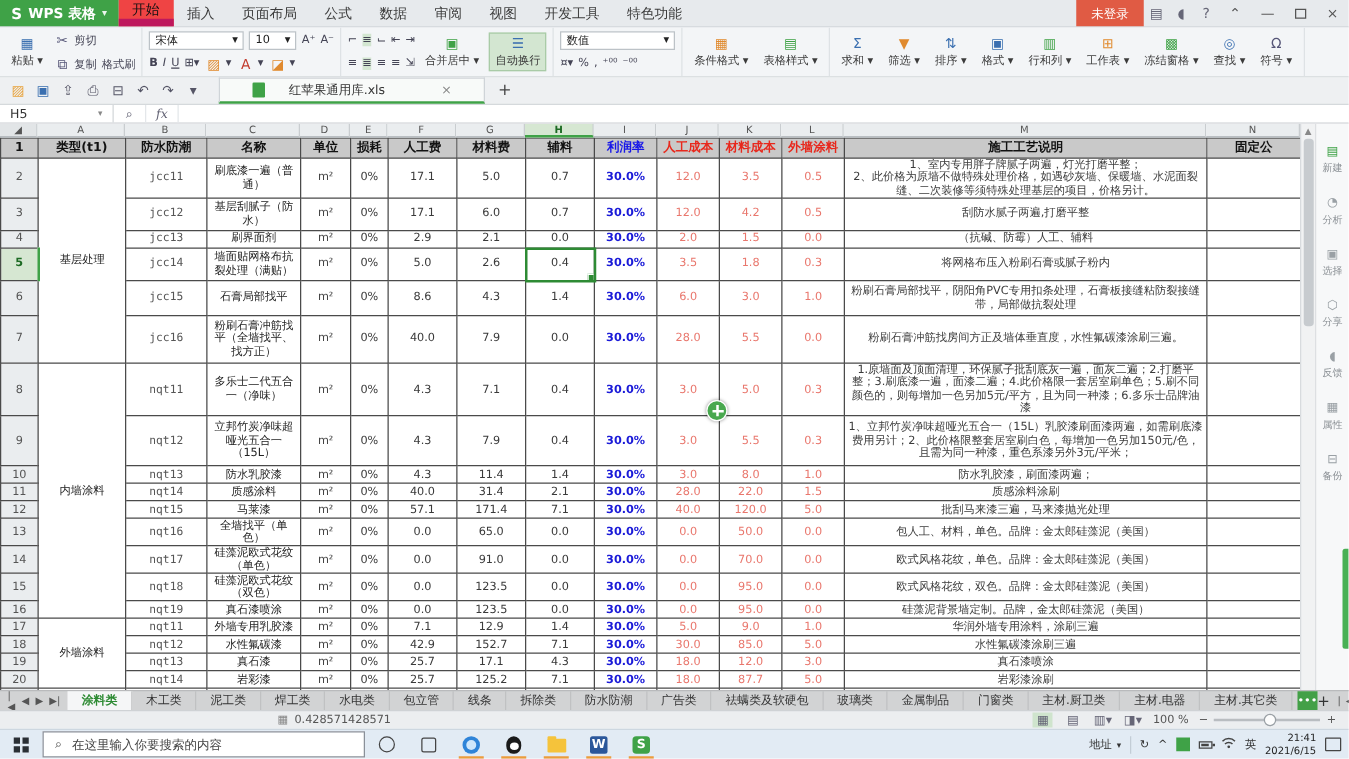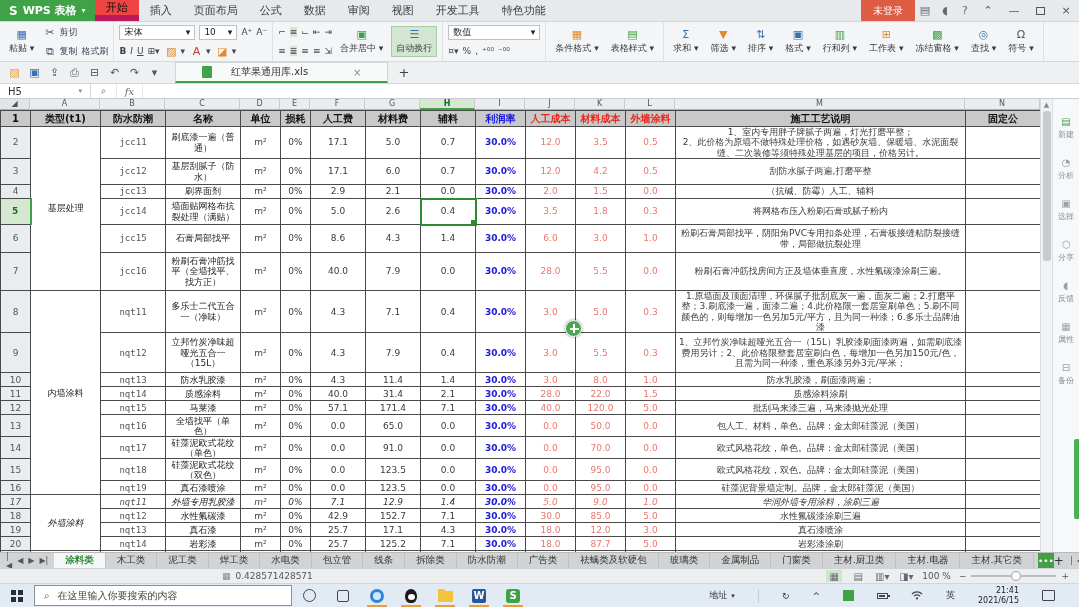--- a/index.html
+++ b/index.html
@@ -114,21 +114,21 @@
 .circle-ic{width:13px;height:13px;border-radius:50%;border:1.5px solid #444}
 .taskview-ic{width:12px;height:12px;border:1.5px solid #444;border-radius:2px}
 .browser-ic{width:14px;height:14px;border-radius:50%;background:#2f84d8;position:relative}
 .browser-ic::after{content:'';position:absolute;left:3px;top:3px;width:8px;height:8px;border-radius:50%;background:#cfe7fb}
 .qq-ic{width:12px;height:14px;background:#1a1a1a;border-radius:50% 50% 45% 45%;position:relative}
 .qq-ic::after{content:'';position:absolute;left:2.5px;top:5px;width:7px;height:6px;border-radius:50%;background:#fff}
 .folder-ic{width:15px;height:11px;background:#f5c33b;border-radius:1px;position:relative;margin-top:2px}
 .folder-ic::before{content:'';position:absolute;left:0;top:-2px;width:7px;height:3px;background:#f5c33b;border-radius:1px 1px 0 0}
 .word-ic{width:14px;height:14px;background:#2b579a;color:#fff;font-weight:bold;font-size:10px;display:flex;align-items:center;justify-content:center;border-radius:2px}
 .wps-ic{width:14px;height:14px;background:#3fa247;color:#fff;font-weight:bold;font-size:10px;display:flex;align-items:center;justify-content:center;border-radius:3px}
-.tray{margin-left:auto;display:flex;align-items:center;gap:23px;padding-right:24px;font-size:9px;color:#333}
+.tray{margin-left:auto;display:flex;align-items:center;gap:7px;padding-right:6px;font-size:9px;color:#333}
 .tray .sep{width:1px;height:14px;background:#c3cdd6}
 .addr{display:flex;align-items:center;gap:4px}
 .batt{width:11px;height:6px;border:1px solid #444;position:relative}
 .batt::before{content:'';position:absolute;left:1px;top:1px;width:6px;height:2px;background:#444}
 .batt::after{content:'';position:absolute;right:-3px;top:1px;width:2px;height:2px;background:#444}
 .clock{text-align:right;font-size:8px;line-height:1.15;color:#222}
 .notif{width:13px;height:11px;border:1.5px solid #444;border-radius:1px}
 .tray-grid{width:11px;height:11px;background:#3fa247;display:inline-block}
 </style>
 </head>
@@ -626,21 +626,21 @@
           <td class="num">0.0</td>
           <td class="num">123.5</td>
           <td class="num">0.0</td>
           <td class="profit">30.0%</td>
           <td class="cost">0.0</td>
           <td class="cost">95.0</td>
           <td class="cost">0.0</td>
           <td class="desc">硅藻泥背景墙定制。品牌，金太郎硅藻泥（美国）</td>
           <td></td>
         </tr>
-        <tr style="height: 14px; font-style: italic;">
+        <tr style="height: 14px;">
           <td class="rowhead">17</td>
           <td class="group" rowspan="4">外墙涂料</td>
           <td class="id">nqt11</td>
           <td class="name">外墙专用乳胶漆</td>
           <td class="unit">m²</td>
           <td class="num">0%</td>
           <td class="num">7.1</td>
           <td class="num">12.9</td>
           <td class="num">1.4</td>
           <td class="profit">30.0%</td>

